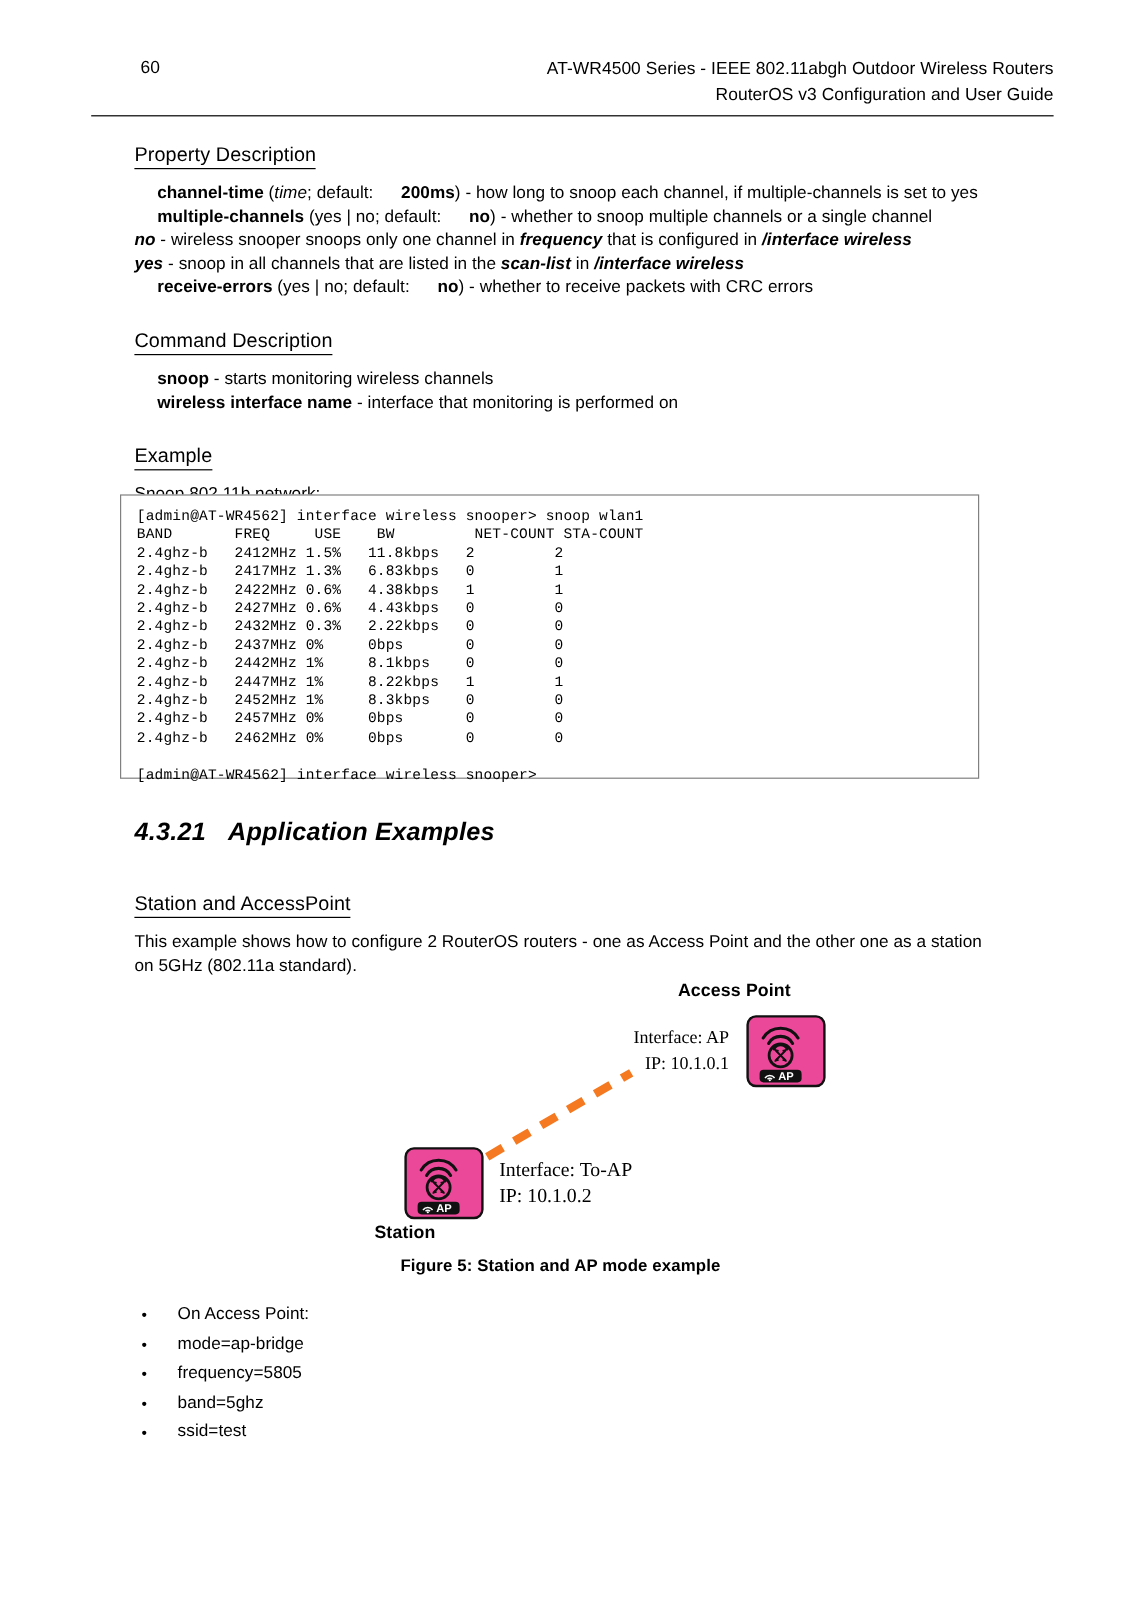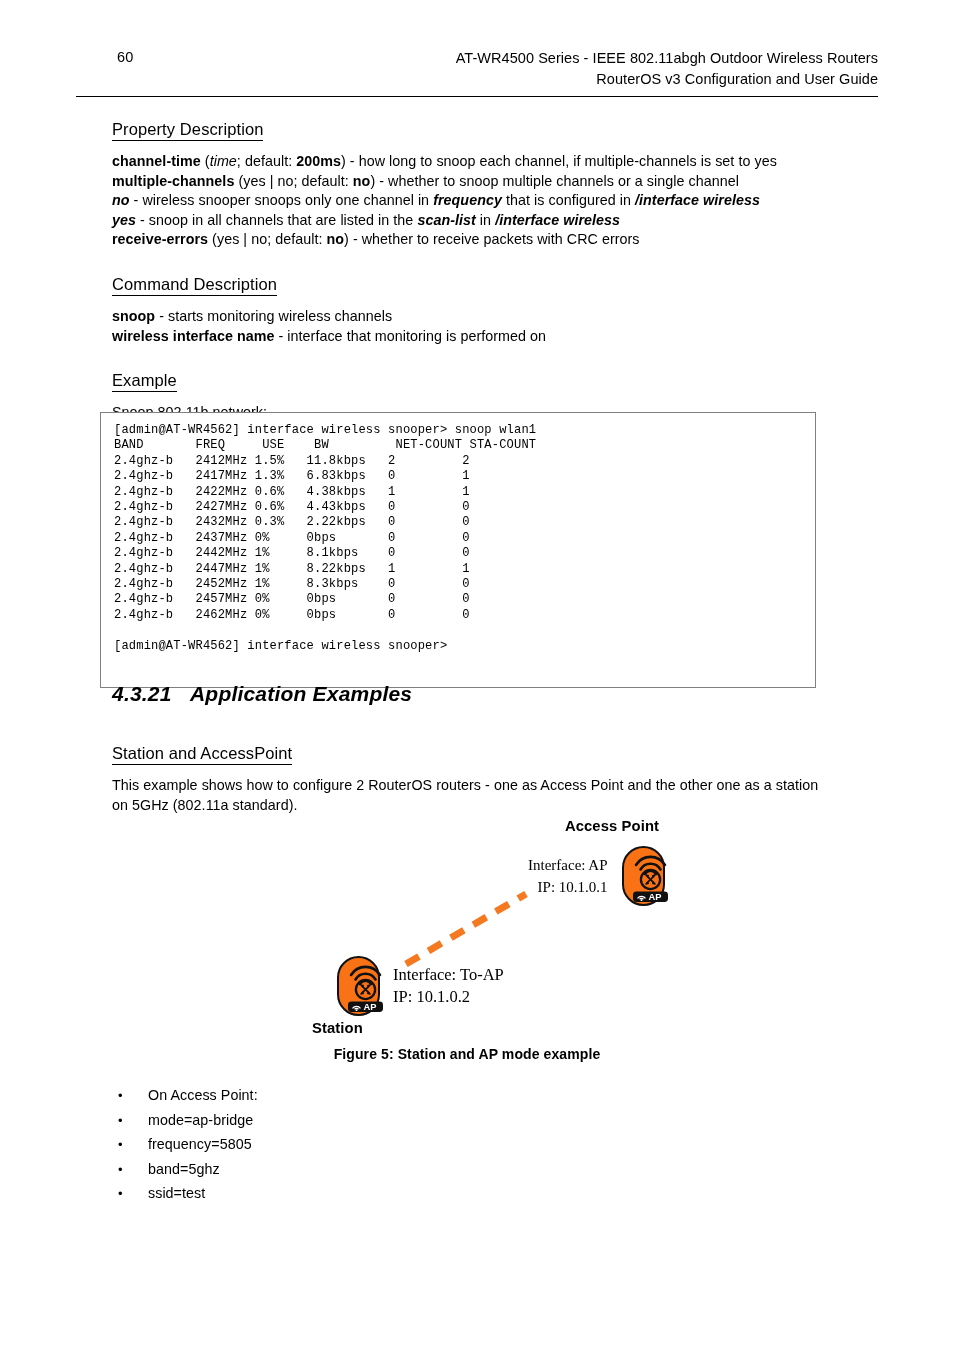--- a/index.html
+++ b/index.html
@@ -66,33 +66,33 @@
     letter-spacing: 0.1px;
   }
   .heading-wrap { display: block; }
 
   .para {
     font-size: 14.3px;
     line-height: 19.6px;
     margin: 0;
     letter-spacing: 0.05px;
   }
-  .para b { font-weight: 700; }
+  .para b { font-weight: 700; margin-left: 19px; }
   .para i { font-style: italic; }
   .para .bi { font-weight: 700; font-style: italic; }
 
   .block-gap-lg { height: 25px; }
 
   
   .code-box {
     position: absolute;
     left: 100px;
     top: 412px;
     width: 716px;
-    height: 276px;
+    height: 237px;
     border: 1px solid #808080;
     background: #ffffff;
     padding: 10px 0 0 13px;
   }
   .code-box pre {
     margin: 0;
     font-family: "Liberation Mono", "DejaVu Sans Mono", monospace;
     font-size: 12.1px;
     line-height: 15.4px;
     white-space: pre;
@@ -136,25 +136,25 @@
 
   .dash-line {
     position: absolute;
     left: 0; top: 0;
     width: 710px; height: 222px;
     pointer-events: none;
   }
 
   
   .node-icon {
-    width: 43px;
+    width: 66px;
     height: 60px;
     border: 2.6px solid #111;
-    border-radius: 22px;
-    background: #f97316;
+    border-radius: 8px;
+    background: #ec4899;
     position: relative;
   }
   .node-icon svg { display: block; }
 
   .ap-node {
     position: absolute;
     left: 416px;
     top: 28px;
     display: flex;
     align-items: center;

